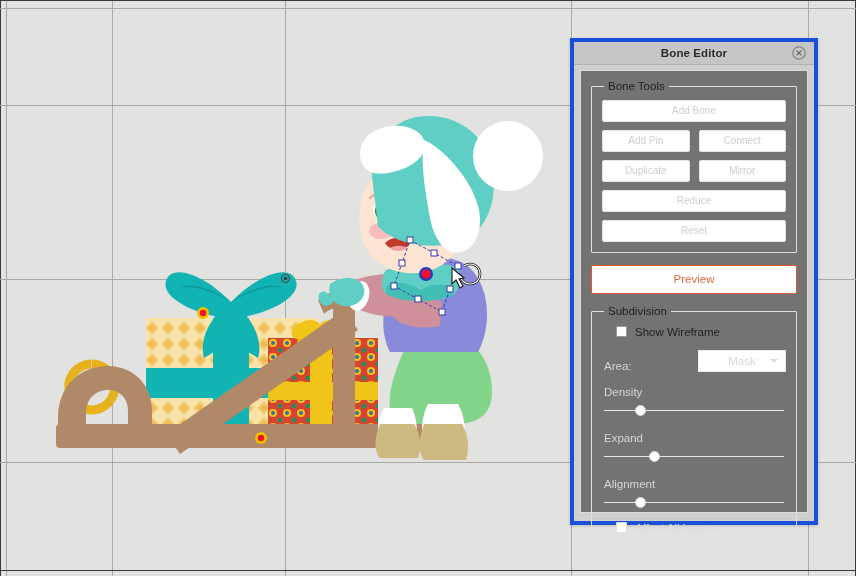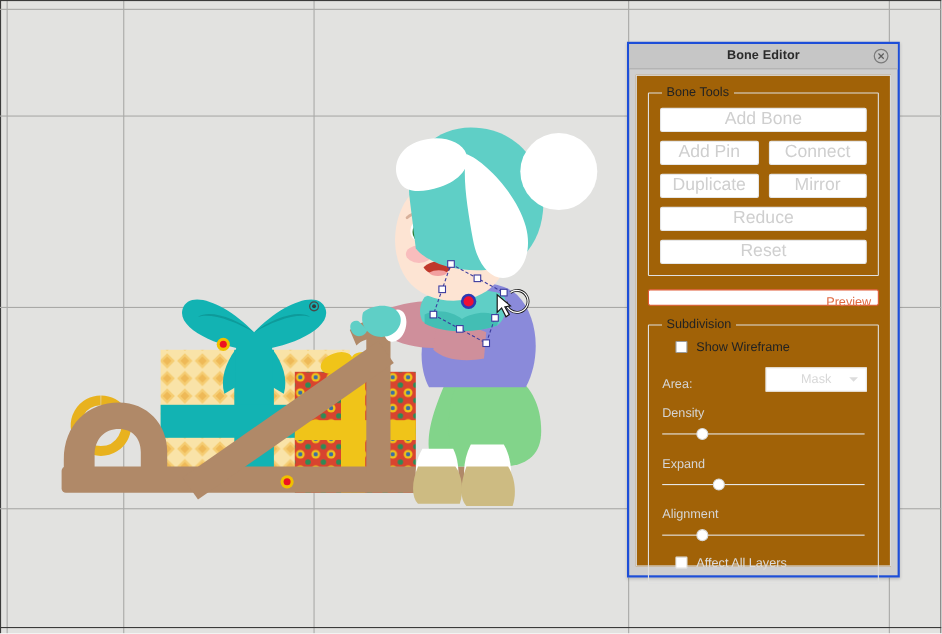--- a/index.html
+++ b/index.html
@@ -24,63 +24,63 @@
 
   
   #pivot{position:absolute;width:13px;height:13px;left:279px;top:272px;}
   
   #sel{position:absolute;left:376px;top:226px;width:120px;height:92px;}
 
   
   #panel{
     position:absolute;left:570px;top:38px;width:248px;height:487px;
     background:#cfcfcf;
-    border:2px solid #1d4ed8;
+    border:4px solid #1d4ed8;
     box-sizing:border-box;
     box-shadow:0 1px 3px rgba(0,0,0,.18);
   }
   #titlebar{
     position:relative;height:22px;background:#c6c6c6;
     border-bottom:1px solid #b0b0b0;
     display:flex;align-items:center;justify-content:center;
   }
   #titlebar .ttl{
     font-size:11.5px;color:#2b2b2b;font-weight:bold;letter-spacing:.1px;
   }
   #closebtn{position:absolute;right:7px;top:3px;width:16px;height:16px;cursor:pointer;}
   #panelbody{
     position:absolute;left:6px;top:28px;right:6px;bottom:8px;
-    background:#a16207;border:1px solid #dcdcdc;box-sizing:border-box;
+    background:#737373;border:1px solid #dcdcdc;box-sizing:border-box;
     padding:9px 10px 0 10px;
   }
 
   fieldset.grp{
     border:1px solid #e0e0e0;border-radius:1px;margin:0 0 12px 0;
     padding:8px 10px 10px 10px;
   }
   fieldset.grp > legend{
     font-size:11.5px;color:#222;padding:0 4px;margin-left:2px;
   }
 
   .btn{
     display:block;width:100%;box-sizing:border-box;
     height:22px;line-height:20px;text-align:center;
     border:1px solid #e6e6e6;background:#fff;border-radius:2px;
-    font-size:16px;color:#cfcfcf;
+    font-size:10px;color:#cfcfcf;
     font-family:"Liberation Sans", sans-serif;
     padding:0;margin:0;
     cursor:default;
   }
   .row2{display:flex;gap:9px;margin-top:8px;}
   .row2 .btn{flex:1;}
   .btn.wide{margin-bottom:0;}
 
   #previewbtn{
-    display:block;width:100%;box-sizing:border-box;height:15px;line-height:21px;
-    text-align:right;border:1px solid #e05a35;background:#fff;border-radius:2px;
+    display:block;width:100%;box-sizing:border-box;height:29px;line-height:21px;
+    text-align:center;border:1px solid #e05a35;background:#fff;border-radius:2px;
     color:#e06a42;font-size:11.5px;margin:0 0 11px 0;cursor:pointer;
     font-family:"Liberation Sans", sans-serif;
   }
 
   .ckrow{display:flex;align-items:flex-start;gap:8px;margin:1px 0 12px 2px;padding-left:12px;}
   .ck{width:11px;height:11px;border:1px solid #9a9a9a;background:#fff;box-sizing:border-box;border-radius:1px;}
   .ck.dim{border-color:#e0e0e0;}
   .cklabel{font-size:11.5px;color:#222;}
   .cklabel.dim{color:#dcdcdc;}
 

